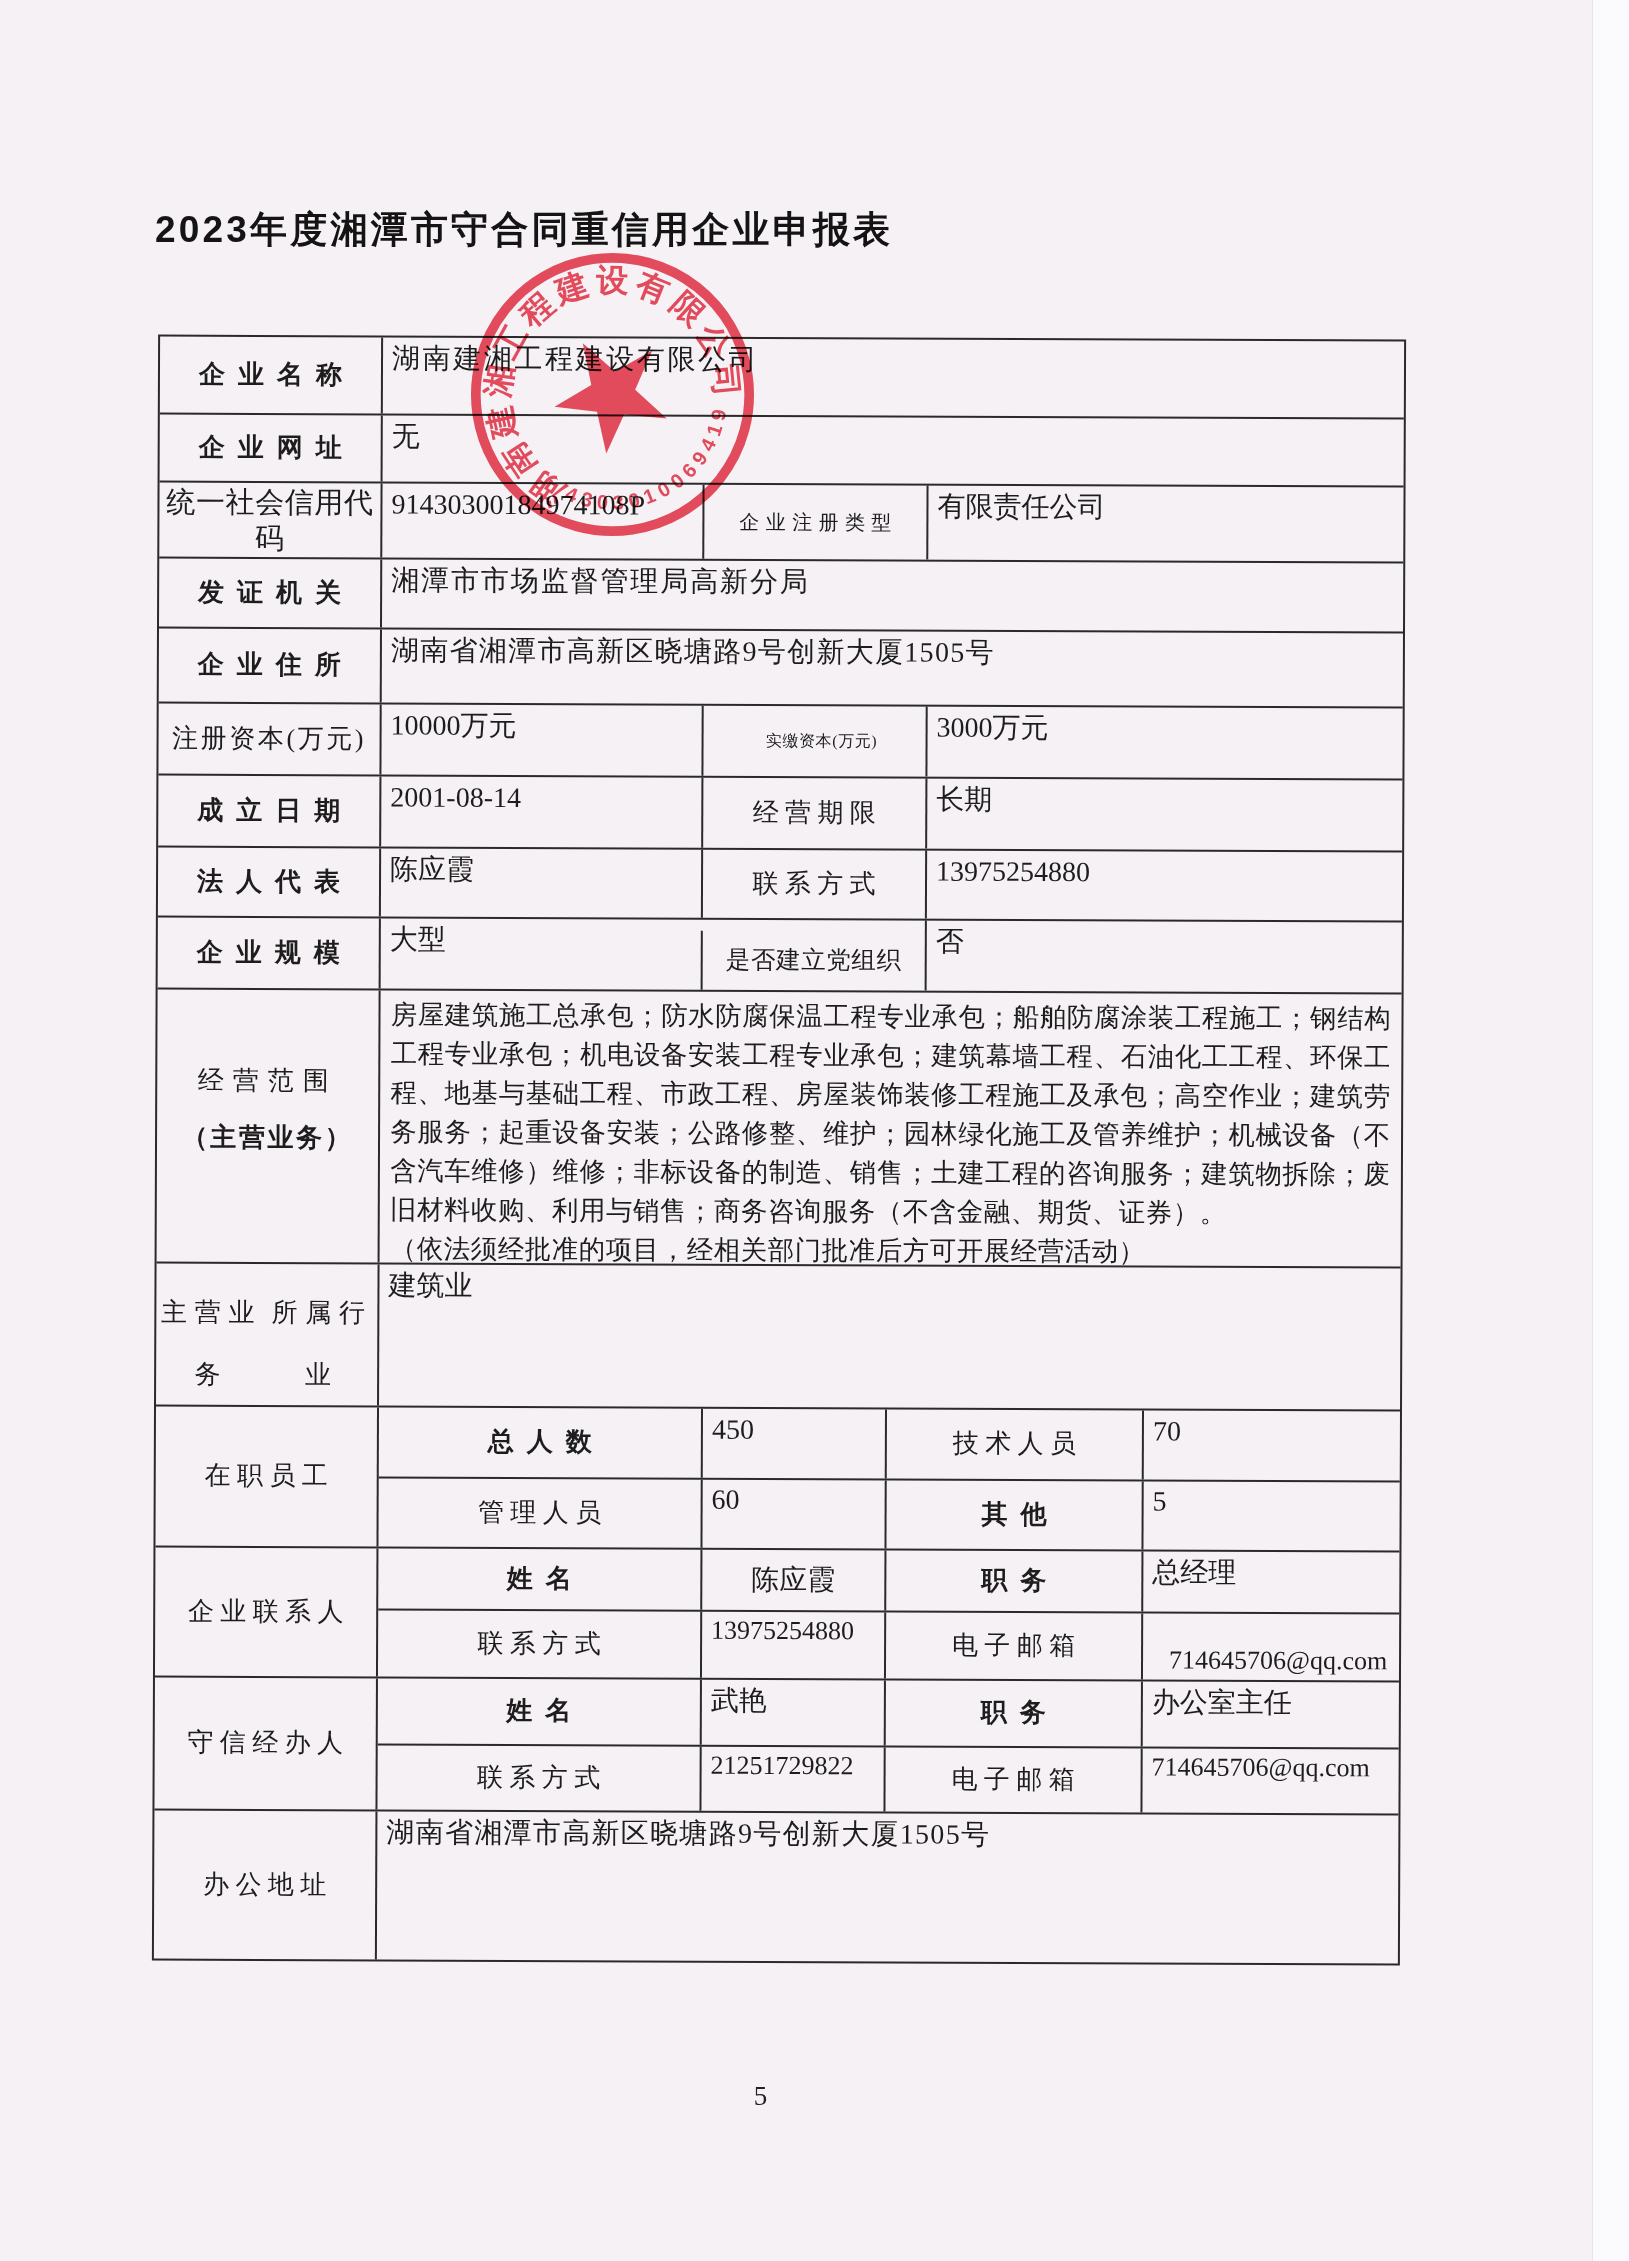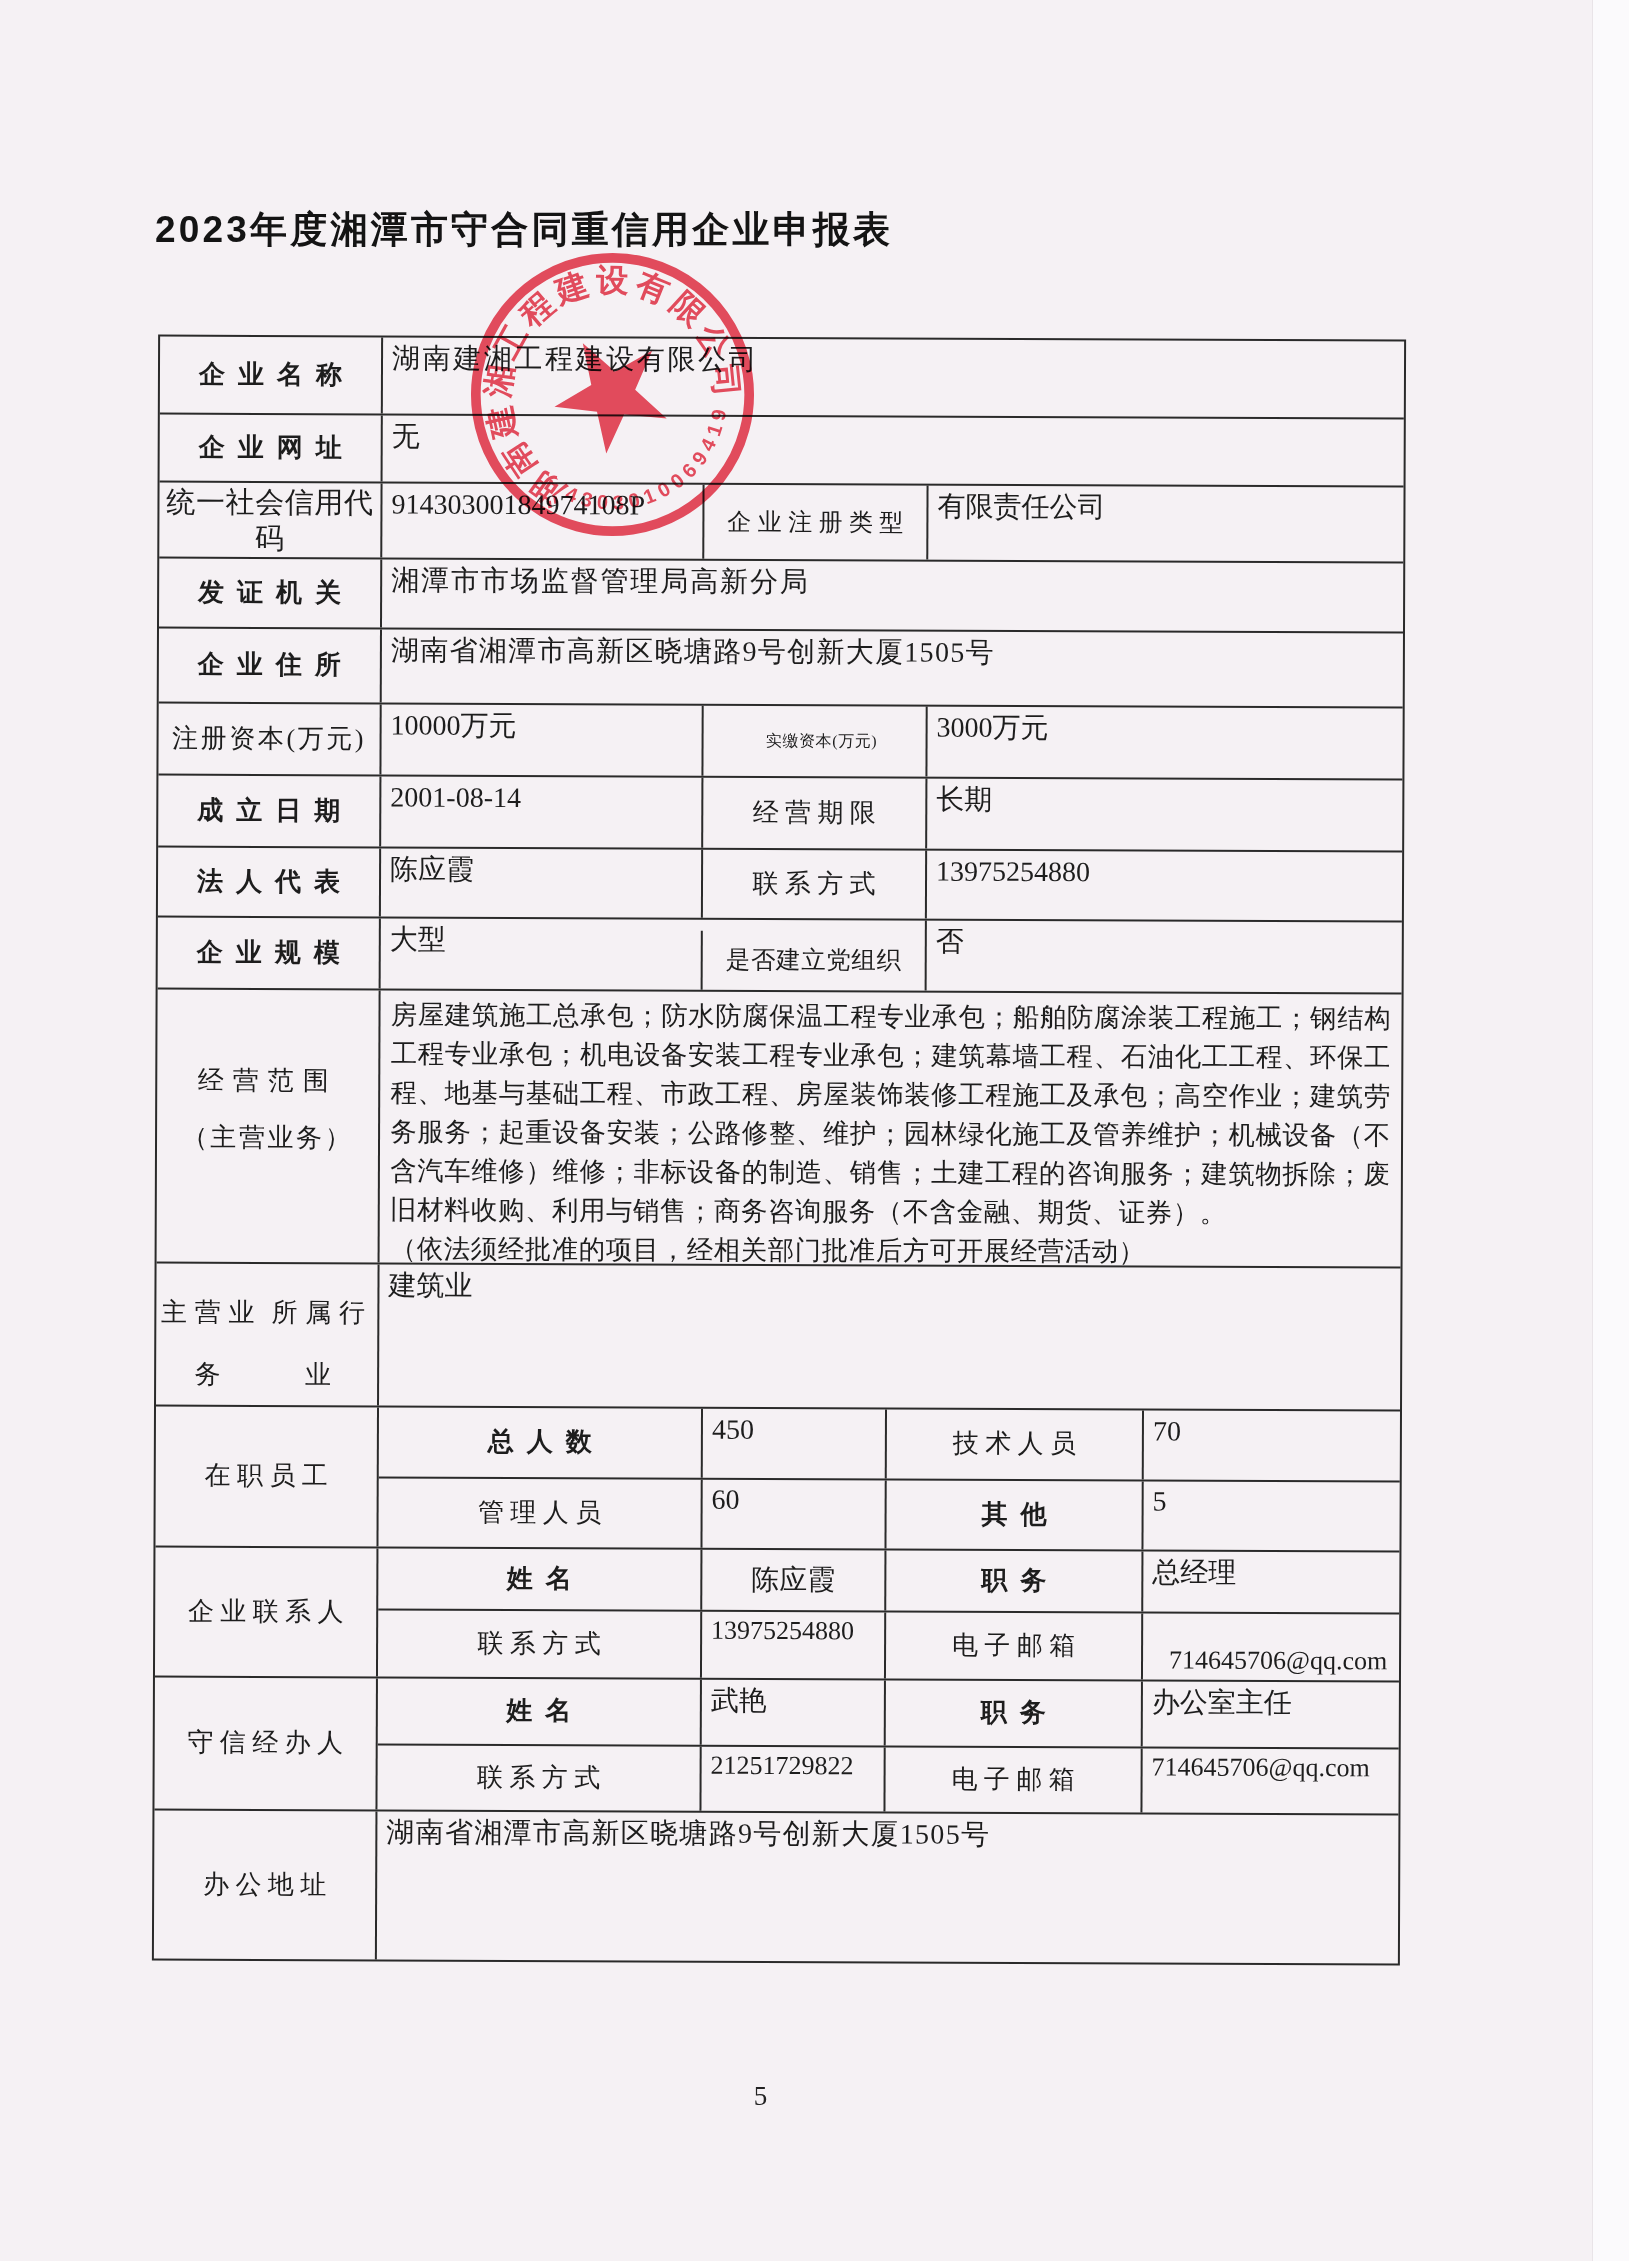--- a/index.html
+++ b/index.html
@@ -91,21 +91,21 @@
     </div>
 
     <div class="row" style="height:66px;">
       <div class="cell lab w1 ls-wide">企业网址</div>
       <div class="cell val w4">无</div>
     </div>
 
     <div class="row" style="height:74px;">
       <div class="cell lab w1 ls-none" style="font-size:29px;">统一社会信用代码</div>
       <div class="cell val w2">91430300184974108P</div>
-      <div class="cell lab w3 ls-mid" style="font-size:24px;">企业注册类型</div>
+      <div class="cell lab w3 ls-mid" style="font-size:20px;">企业注册类型</div>
       <div class="cell val w4">有限责任公司</div>
     </div>
 
     <div class="row" style="height:68px;">
       <div class="cell lab w1 ls-wide">发证机关</div>
       <div class="cell val w4" style="letter-spacing:1.9px;">湘潭市市场监督管理局高新分局</div>
     </div>
 
     <div class="row" style="height:73px;">
       <div class="cell lab w1 ls-wide">企业住所</div>
@@ -136,21 +136,21 @@
     <div class="row" style="height:70px;">
       <div class="cell lab w1 ls-wide">企业规模</div>
       <div class="cell val w2">大型</div>
       <div class="cell lab w3 ls-none" style="font-size:24.5px;margin-top:11px;">是否建立党组织</div>
       <div class="cell val w4">否</div>
     </div>
 
     <div class="row" style="height:272px;">
       <div class="cell lab w1 scope-lab">
         <span style="letter-spacing:9px;">经营范围</span>
-        <span style="letter-spacing:2.6px;">（主营业务）</span>
+        <span style="letter-spacing:2.6px;font-weight:bold;">（主营业务）</span>
       </div>
       <div class="cell w4 scope-val">
         <span>房屋建筑施工总承包；防水防腐保温工程专业承包；船舶防腐涂装工程施工；钢结构工程专业承包；机电设备安装工程专业承包；建筑幕墙工程、石油化工工程、环保工程、地基与基础工程、市政工程、房屋装饰装修工程施工及承包；高空作业；建筑劳务服务；起重设备安装；公路修整、维护；园林绿化施工及管养维护；机械设备（不含汽车维修）维修；非标设备的制造、销售；土建工程的咨询服务；建筑物拆除；废旧材料收购、利用与销售；商务咨询服务（不含金融、期货、证券）。</span>
         <div>（依法须经批准的项目，经相关部门批准后方可开展经营活动）</div>
       </div>
     </div>
 
     <div class="row" style="height:141px;">
       <div class="cell lab w1 industry-lab">
         <span style="letter-spacing:7.7px;">主营业务</span>

